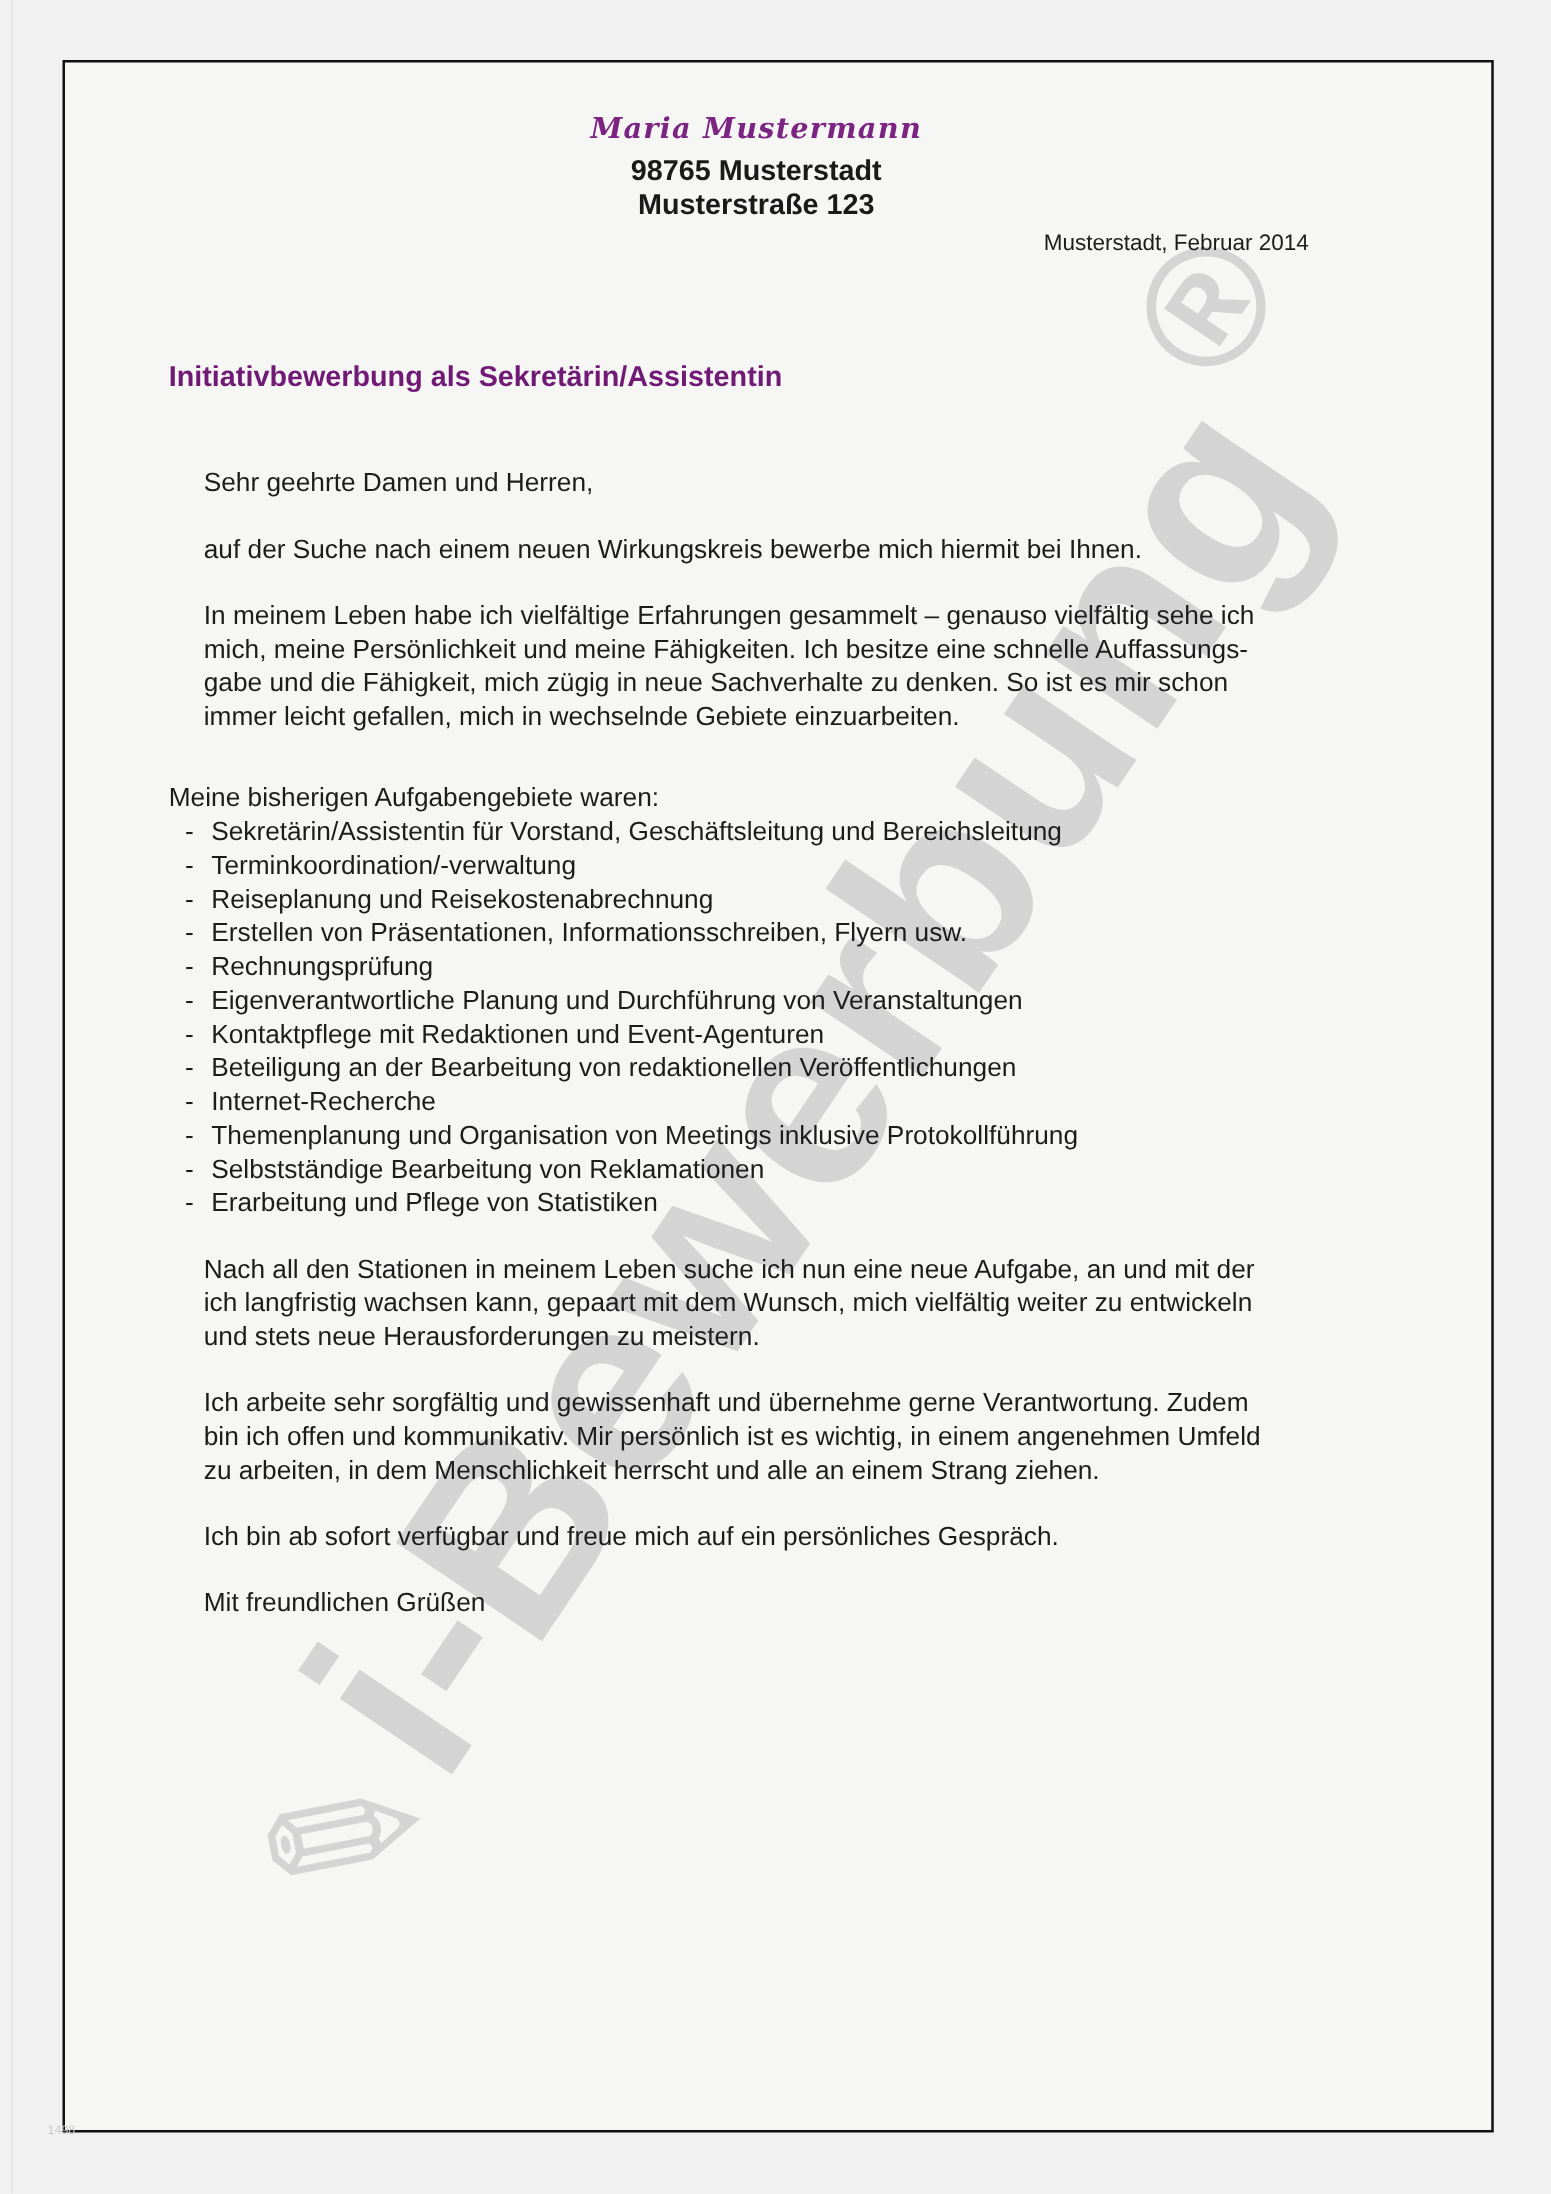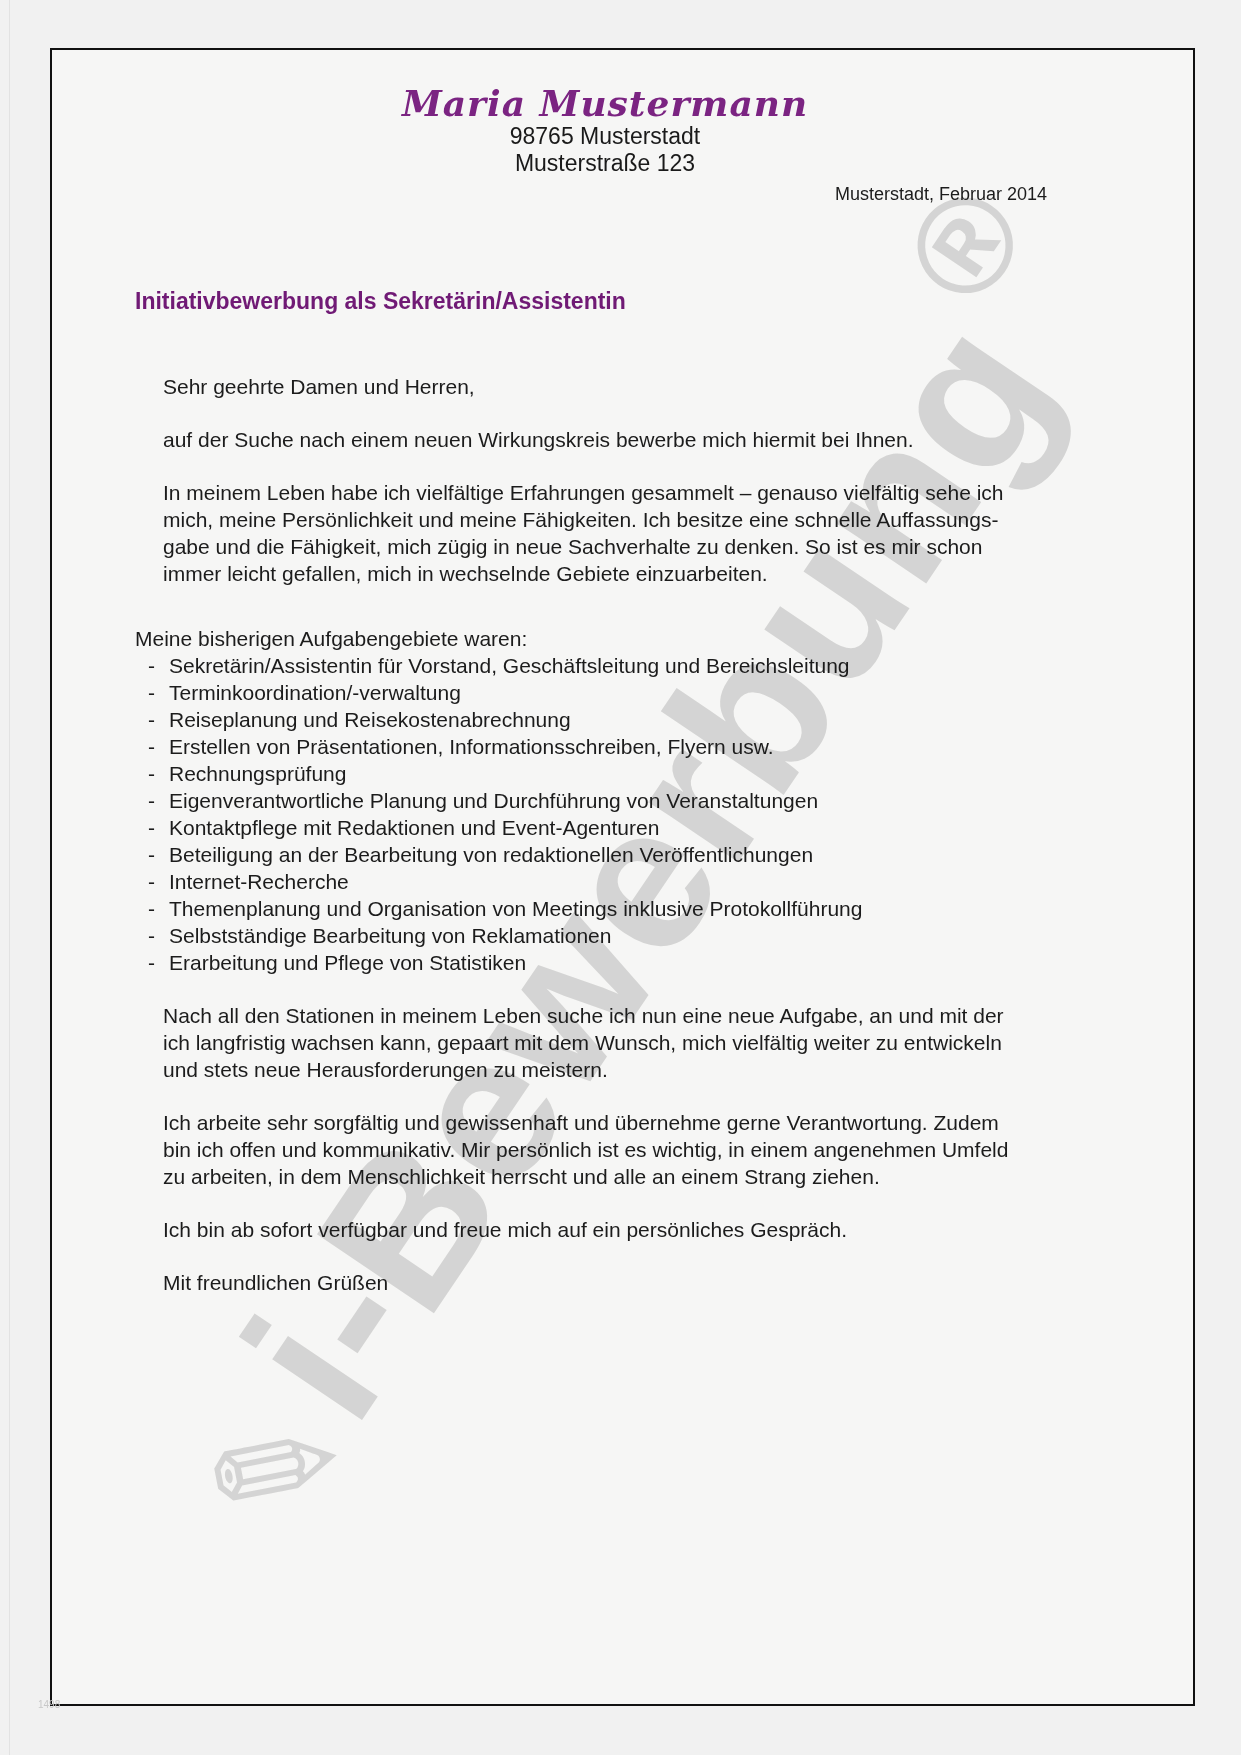--- a/index.html
+++ b/index.html
@@ -50,27 +50,27 @@
   }
   .header-block{
     width:1010px;
     text-align:center;
     margin-left:-35px;
   }
   .sender-name{
     font-family:"DejaVu Serif","Liberation Serif",serif;
     font-style:italic;
     font-weight:bold;
-    font-size:36px;
+    font-size:23px;
     line-height:40px;
     color:#7b2482;
     letter-spacing:1px;
   }
   .sender-line{
-    font-weight:normal;
+    font-weight:bold;
     font-size:23px;
     line-height:27px;
     color:#1a1a1a;
   }
   .date-line{
     margin-top:4px;
     font-size:18px;
     text-indent:700px;
     white-space:nowrap;
   }

